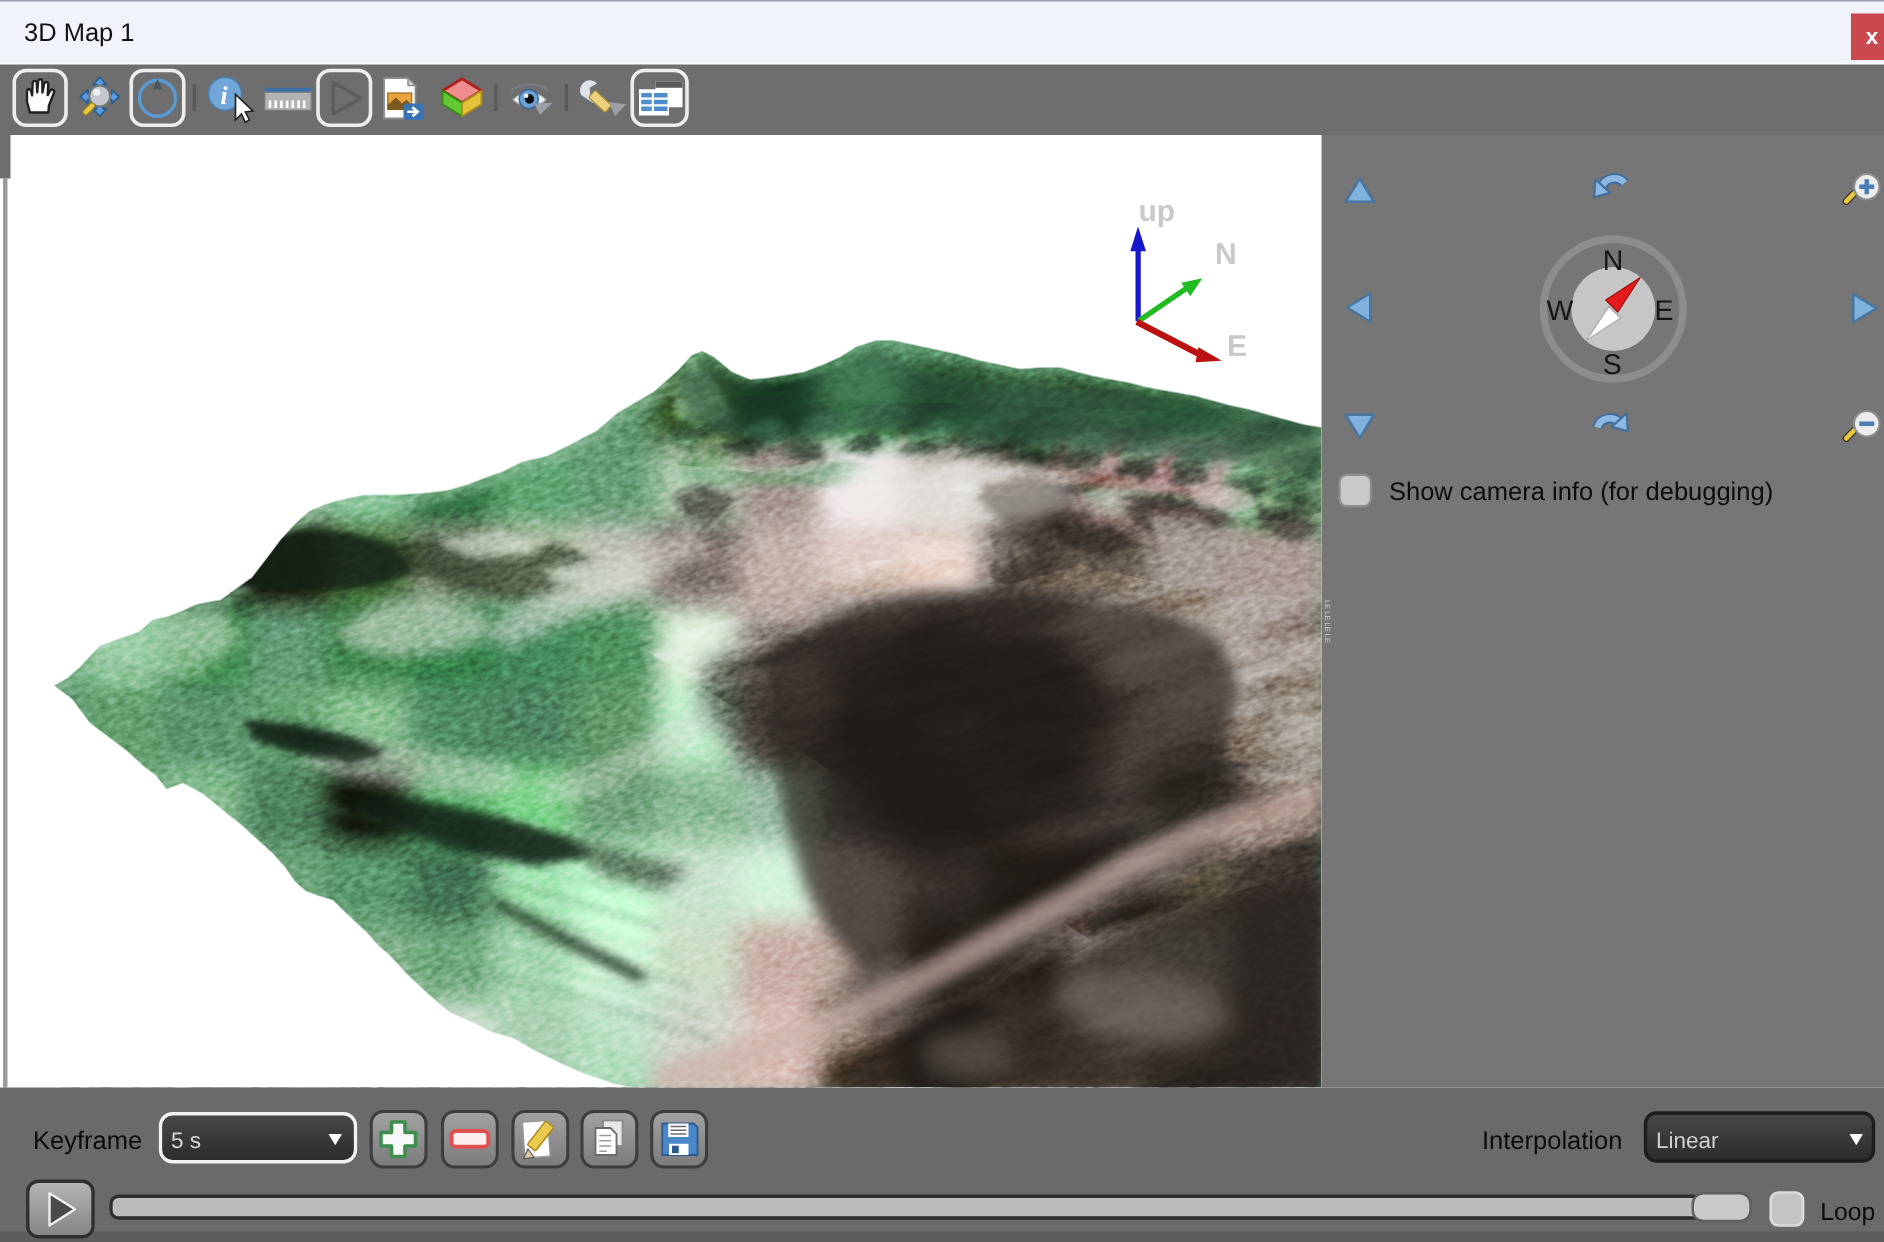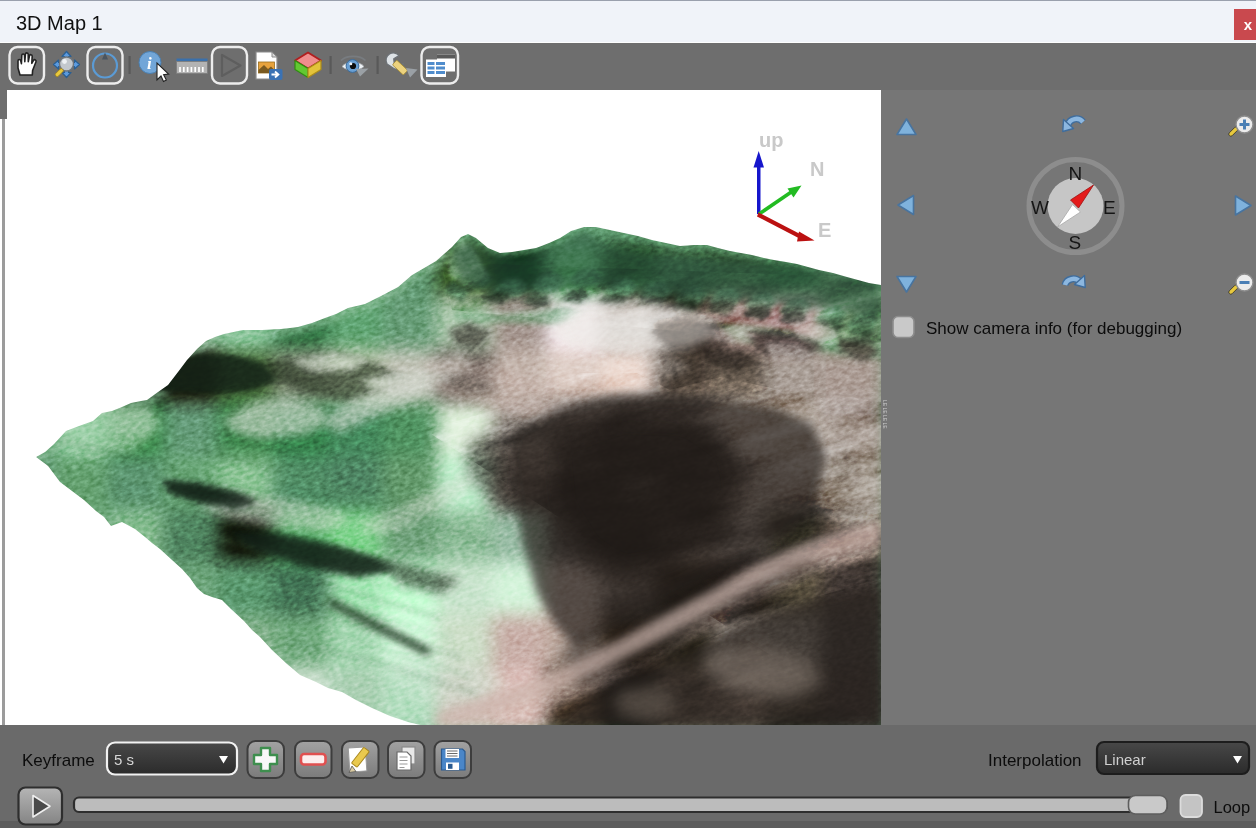--- a/index.html
+++ b/index.html
@@ -1,20 +1,20 @@
 <!DOCTYPE html>
 <html><head>
 <meta charset="utf-8">
 <style>
 html,body{margin:0;padding:0;}
 body{width:1256px;height:828px;overflow:hidden;position:relative;
   font-family:"Liberation Sans", sans-serif;background:#ffffff;}
 #titlebar{position:absolute;left:0;top:0;width:1256px;height:42px;
   background:#f0f3f9;border-top:1px solid #9aa0ad;box-sizing:border-box;}
-#titlebar .title{position:absolute;left:16px;top:11px;font-size:20px;color:#111;}
+#titlebar .title{position:absolute;left:16px;top:11px;font-size:17px;color:#111;}
 #closebtn{position:absolute;right:-6px;top:8px;width:28px;height:31px;background:#c9494e;
   color:#fff;font-weight:bold;font-size:15px;text-align:center;line-height:31px;}
 #toolbar{position:absolute;left:0;top:42px;width:1256px;height:48px;background:#6e6e6e;
   border-top:1px solid #fdfdfd;box-sizing:border-box;}
 #leftnotch{position:absolute;left:0;top:90px;width:7px;height:29px;background:#6e6e6e;}
 #leftline{position:absolute;left:2px;top:119px;width:2.5px;height:606px;background:#9b9b9b;}
 #maparea{position:absolute;left:5px;top:90px;width:876px;height:635px;background:#ffffff;}
 #rightpanel{position:absolute;left:881px;top:90px;width:375px;height:635px;background:#767676;}
 #bottompanel{position:absolute;left:0;top:725px;width:1256px;height:103px;background:#6a6a6a;}
 </style>

